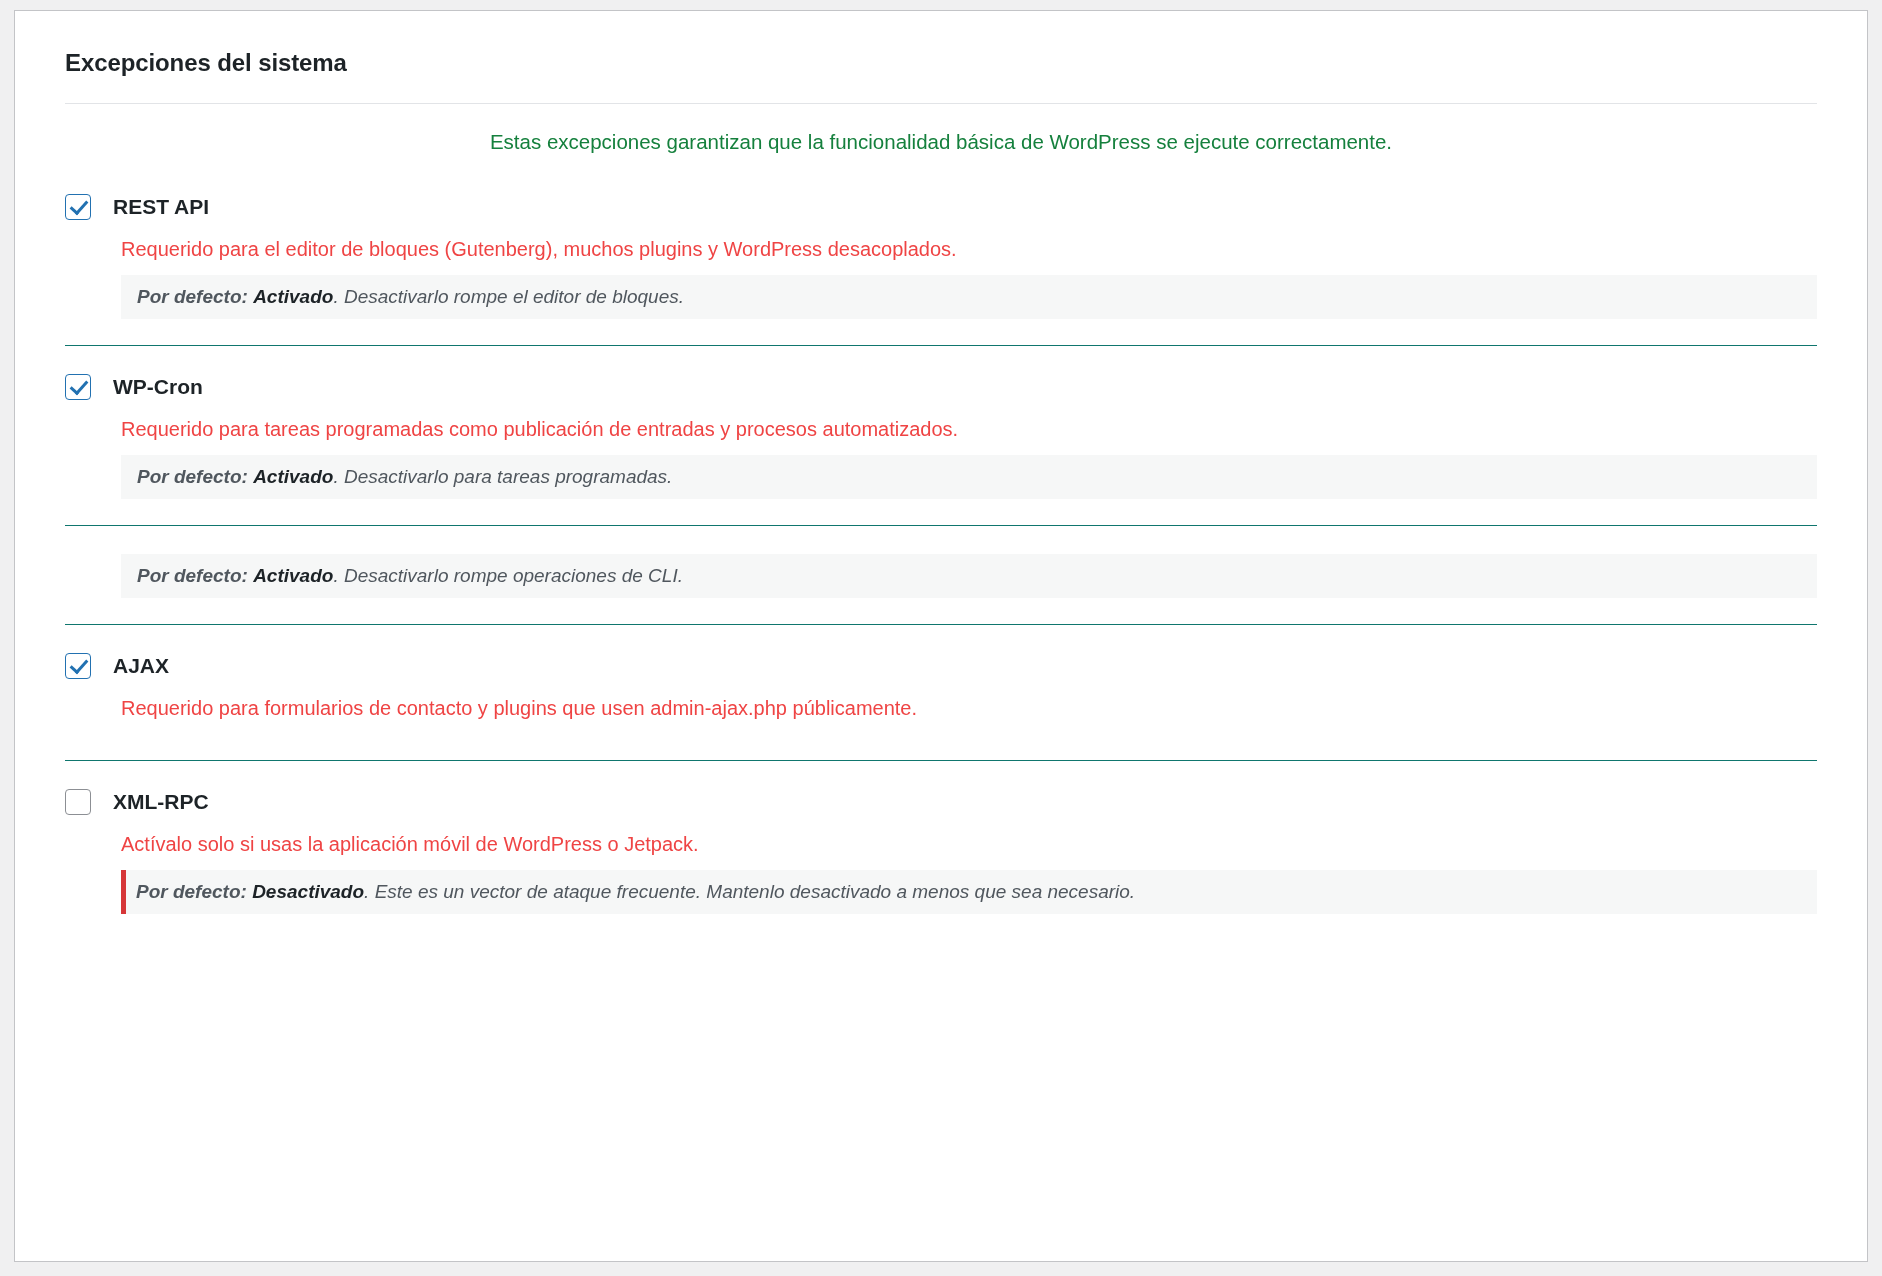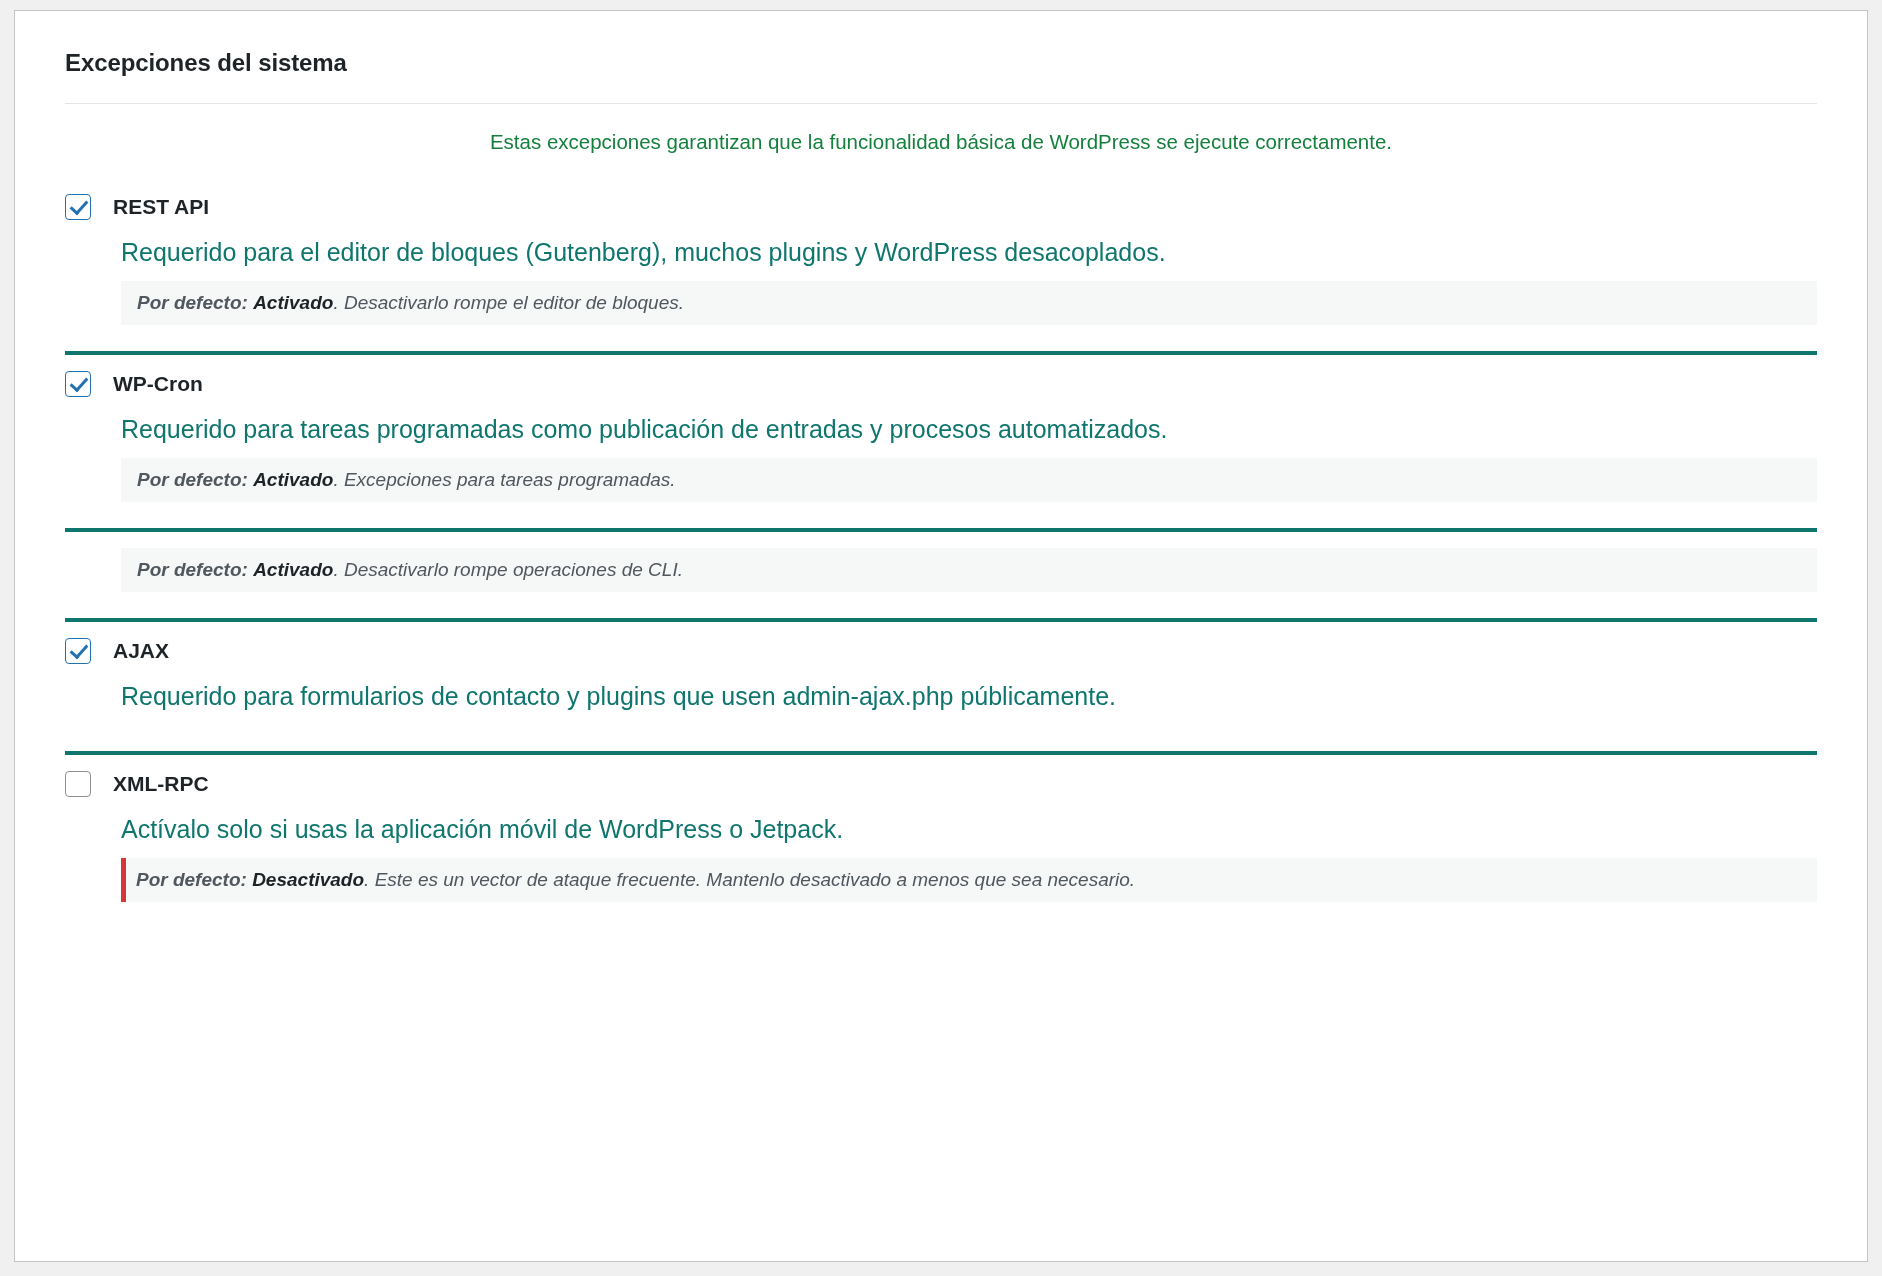--- a/index.html
+++ b/index.html
@@ -36,22 +36,22 @@
     margin: 0 0 26px 0;
   }
   .panel-desc {
     font-size: 20.5px;
     color: #15803d;
     margin: 4px 0 40px 0;
     text-align: center;
   }
   .exception {
     padding: 0 0 26px 0;
-    border-bottom: 4px solid #0f766e;
-    margin-bottom: 16px;
+    border-bottom: 1px solid #0f766e;
+    margin-bottom: 28px;
   }
   .exception.last {
     border-bottom: 0;
     margin-bottom: 0;
   }
   .ex-head {
     display: flex;
     align-items: center;
     gap: 22px;
     margin-bottom: 18px;
@@ -80,22 +80,22 @@
     border: solid #2271b1;
     border-width: 0 3px 3px 0;
     transform: rotate(42deg);
   }
   .ex-name {
     font-size: 21px;
     font-weight: bold;
     color: #1d2327;
   }
   .ex-desc {
-    font-size: 25px;
-    color: #0f766e;
+    font-size: 20px;
+    color: #ef4444;
     margin: 0 0 14px 56px;
   }
   .note {
     margin-left: 56px;
     background: #f6f7f7;
     padding: 11px 16px;
     font-size: 19px;
     color: #50575e;
     font-style: italic;
     box-sizing: border-box;
@@ -137,21 +137,21 @@
     </div>
 
     <div class="exception">
       <div class="ex-head">
         <span class="cbox checked"></span>
         <span class="ex-name">WP-Cron</span>
       </div>
       <div class="ex-desc">Requerido para tareas programadas como publicación de entradas y procesos automatizados.</div>
       <div class="note">
         <span class="lead">Por defecto:</span>
-        <b>Activado</b><span>. Excepciones para tareas programadas.</span>
+        <b>Activado</b><span>. Desactivarlo para tareas programadas.</span>
       </div>
     </div>
 
     <div class="exception">
       <div class="note">
         <span class="lead">Por defecto:</span>
         <b>Activado</b><span>. Desactivarlo rompe operaciones de CLI.</span>
       </div>
     </div>
 

